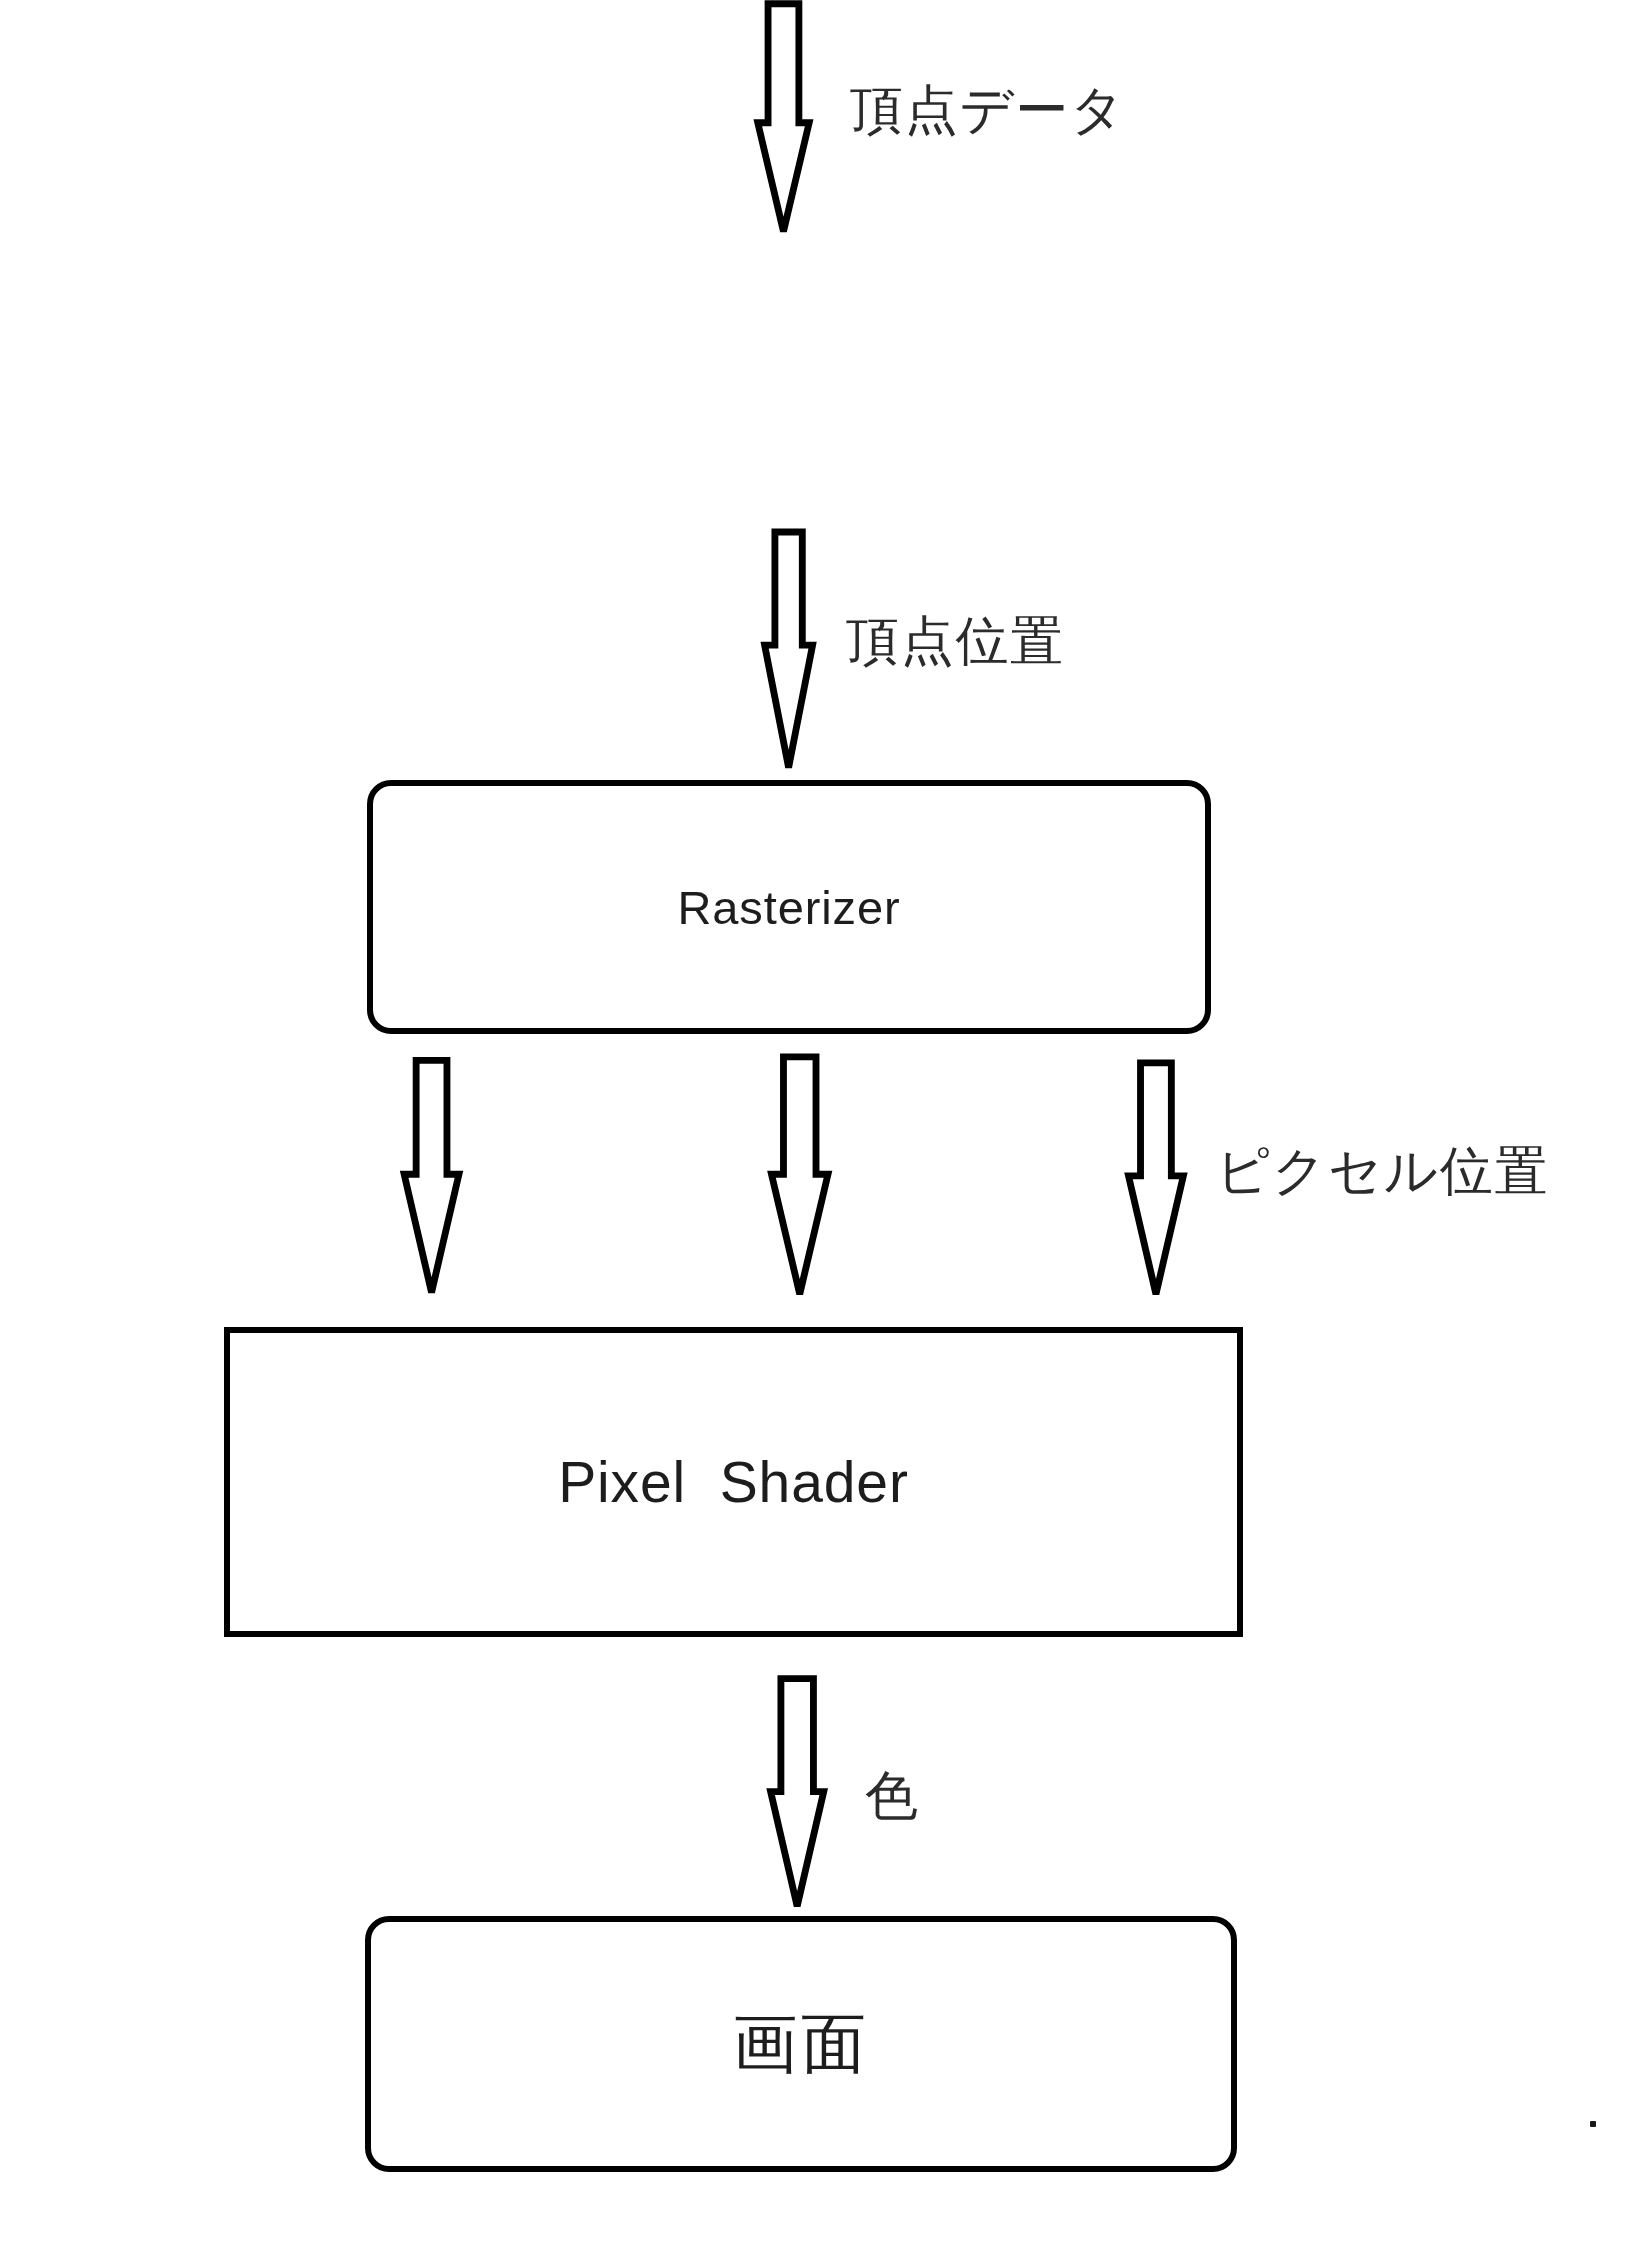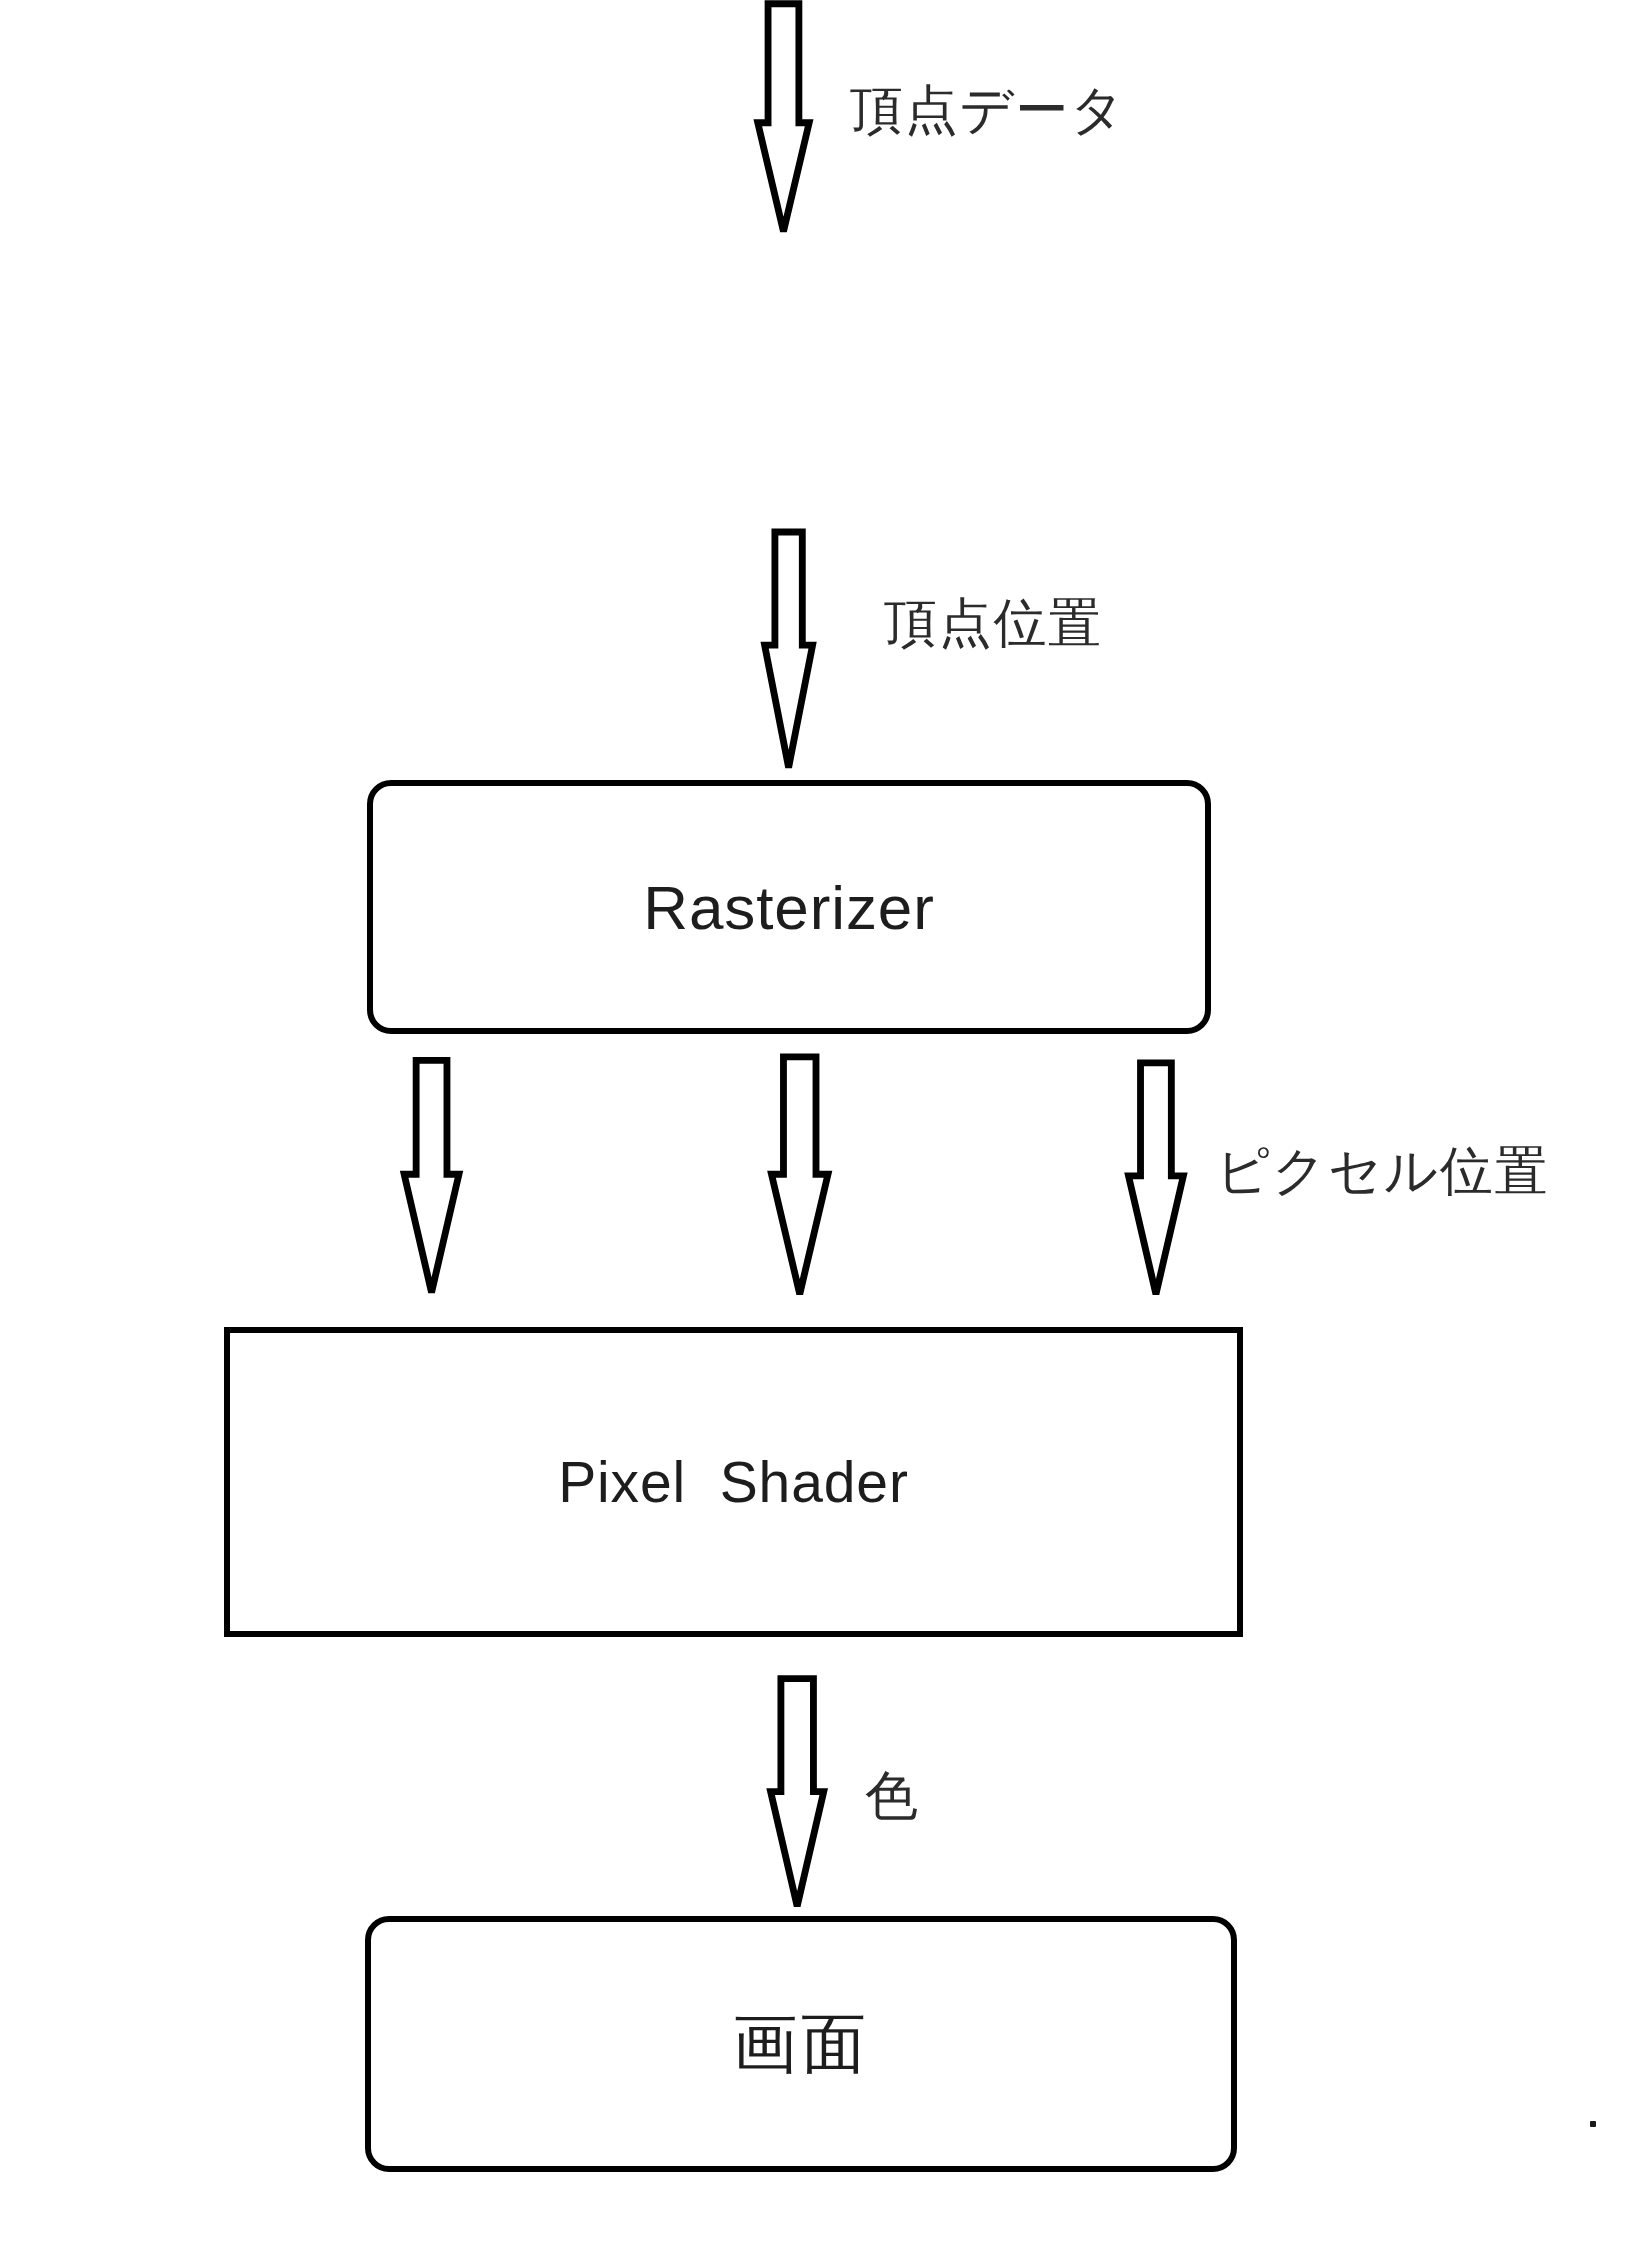--- a/index.html
+++ b/index.html
@@ -27,21 +27,21 @@
   }
   .node .label {
     color: #1d1d1d;
     white-space: pre;
     letter-spacing: 0.9px;
     font-weight: 400;
   }
   #node-vertex-shader { left: 197px; top: 237px;  width: 1172px; height: 272px; }
   #node-vertex-shader .label { font-size: 57px; }
   #node-rasterizer    { left: 367px; top: 780px;  width: 844px;  height: 254px; border-radius: 24px; }
-  #node-rasterizer .label { font-size: 62px; }
+  #node-rasterizer .label { font-size: 47px; }
   #node-pixel-shader  { left: 224px; top: 1327px; width: 1019px; height: 310px; align-items: center; }
   #node-pixel-shader .label { font-size: 57px; }
   #node-screen        { left: 365px; top: 1916px; width: 872px; height: 256px; border-radius: 24px; }
   #node-screen .label { font-size: 65px; letter-spacing: 3.4px; }
 
   #arrow-layer {
     position: absolute;
     left: 0; top: 0;
     width: 1644px;
     height: 2250px;
@@ -57,21 +57,21 @@
   .edge-label {
     position: absolute;
     color: #2b2b2b;
     font-size: 53px;
     font-weight: 400;
     letter-spacing: 1.7px;
     white-space: pre;
     z-index: 3;
   }
   #label-vertex-data    { left: 850px;  top: 75px; }
-  #label-vertex-position{ left: 846px;  top: 588px; margin-left: 38px; }
+  #label-vertex-position{ left: 846px;  top: 606px; }
   #label-pixel-position { left: 1216px; top: 1136px; }
   #label-color          { left: 865px; top: 1761px; }
 
   #stray-dot {
     position: absolute;
     left: 1590px;
     top: 2121px;
     width: 6px;
     height: 6px;
     background: #1a1a1a;

